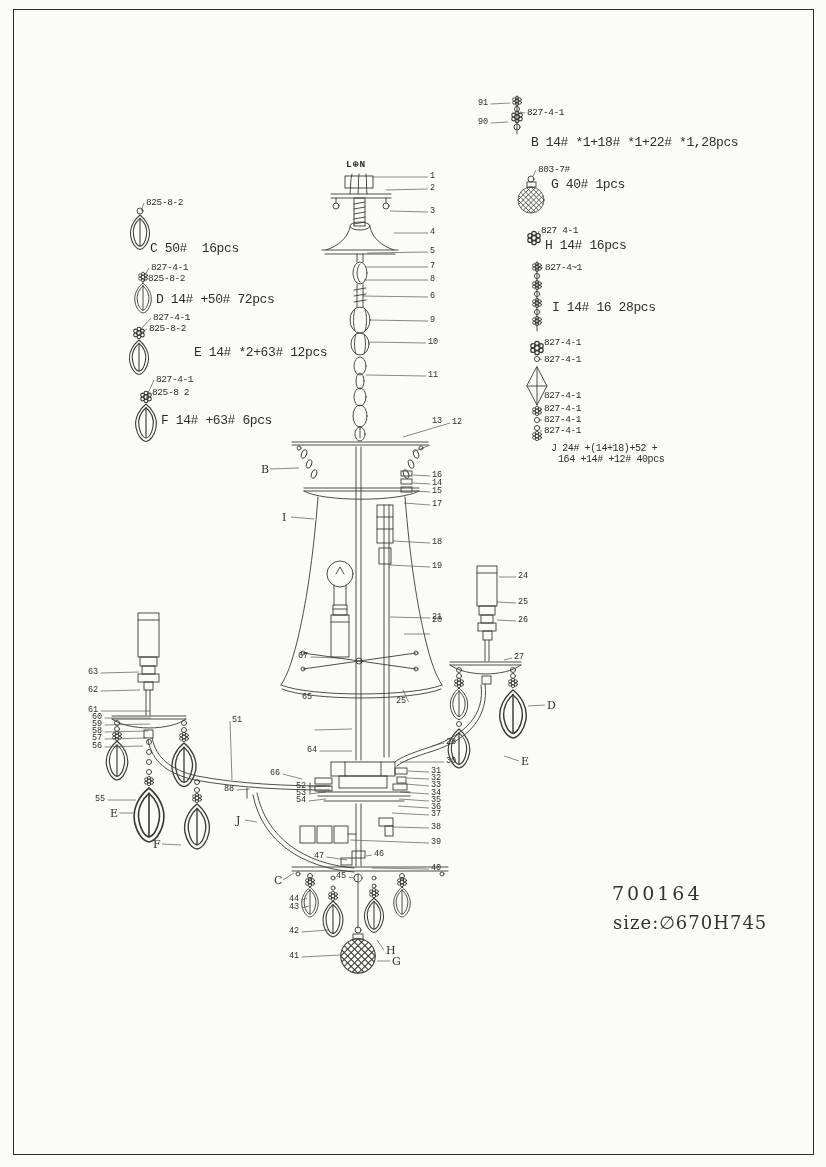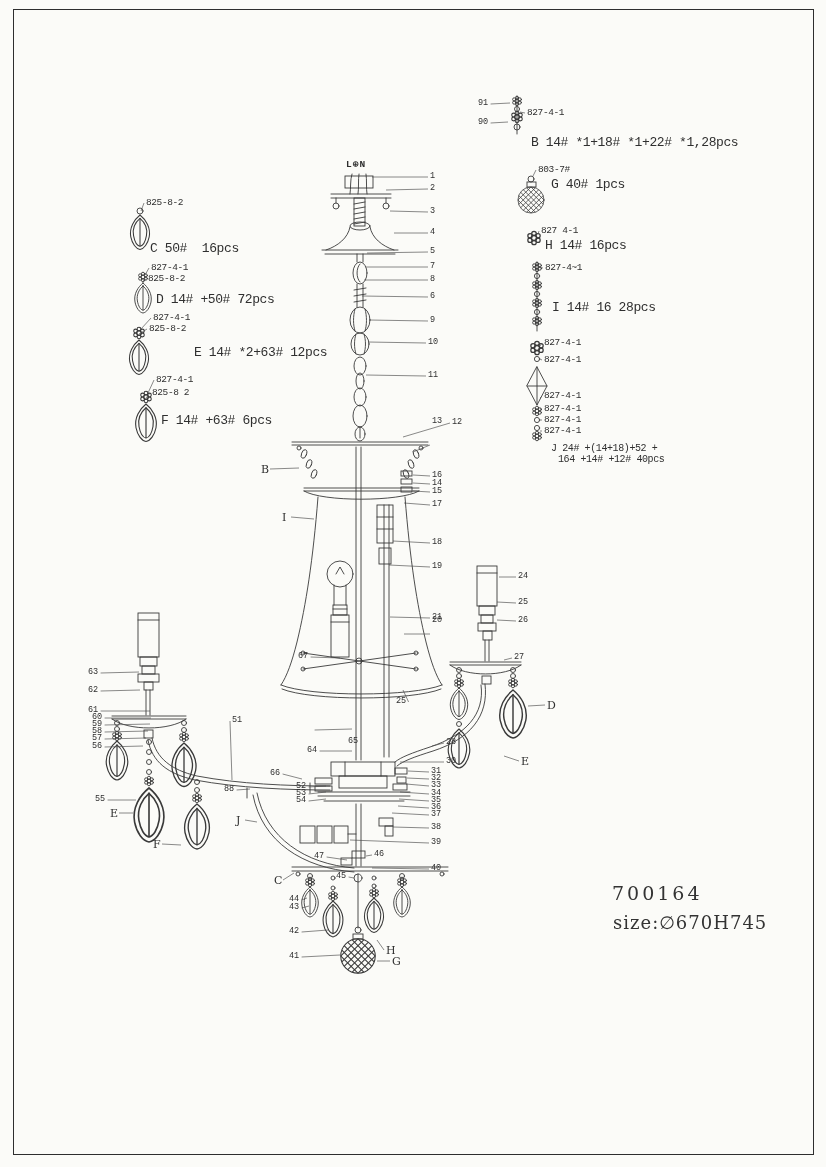--- a/index.html
+++ b/index.html
@@ -508,21 +508,21 @@
       <span class="ann callout" style="left: 95px; top: 795px;">55</span>
       <span class="ann callout" style="left: 92px; top: 742px;">56</span>
       <span class="ann callout" style="left: 92px; top: 734px;">57</span>
       <span class="ann callout" style="left: 92px; top: 727px;">58</span>
       <span class="ann callout" style="left: 92px; top: 720px;">59</span>
       <span class="ann callout" style="left: 92px; top: 713px;">60</span>
       <span class="ann callout" style="left: 88px; top: 706px;">61</span>
       <span class="ann callout" style="left: 88px; top: 686px;">62</span>
       <span class="ann callout" style="left: 88px; top: 668px;">63</span>
       <span class="ann callout" style="left: 307px; top: 746px;">64</span>
-      <span class="ann callout" style="left: 302px; top: 737px; margin-left: 46px;">65</span>
+      <span class="ann callout" style="left: 302px; top: 693px;">65</span>
       <span class="ann callout" style="left: 270px; top: 769px;">66</span>
       <span class="ann callout" style="left: 298px; top: 652px;">67</span>
       <span class="ann letter" style="left: 261px; top: 464px;">B</span>
       <span class="ann letter" style="left: 282px; top: 512px;">I</span>
       <span class="ann letter" style="left: 547px; top: 700px;">D</span>
       <span class="ann letter" style="left: 521px; top: 756px;">E</span>
       <span class="ann letter" style="left: 110px; top: 808px;">E</span>
       <span class="ann letter" style="left: 153px; top: 839px;">F</span>
       <span class="ann letter" style="left: 274px; top: 875px;">C</span>
       <span class="ann letter" style="left: 386px; top: 945px;">H</span>

